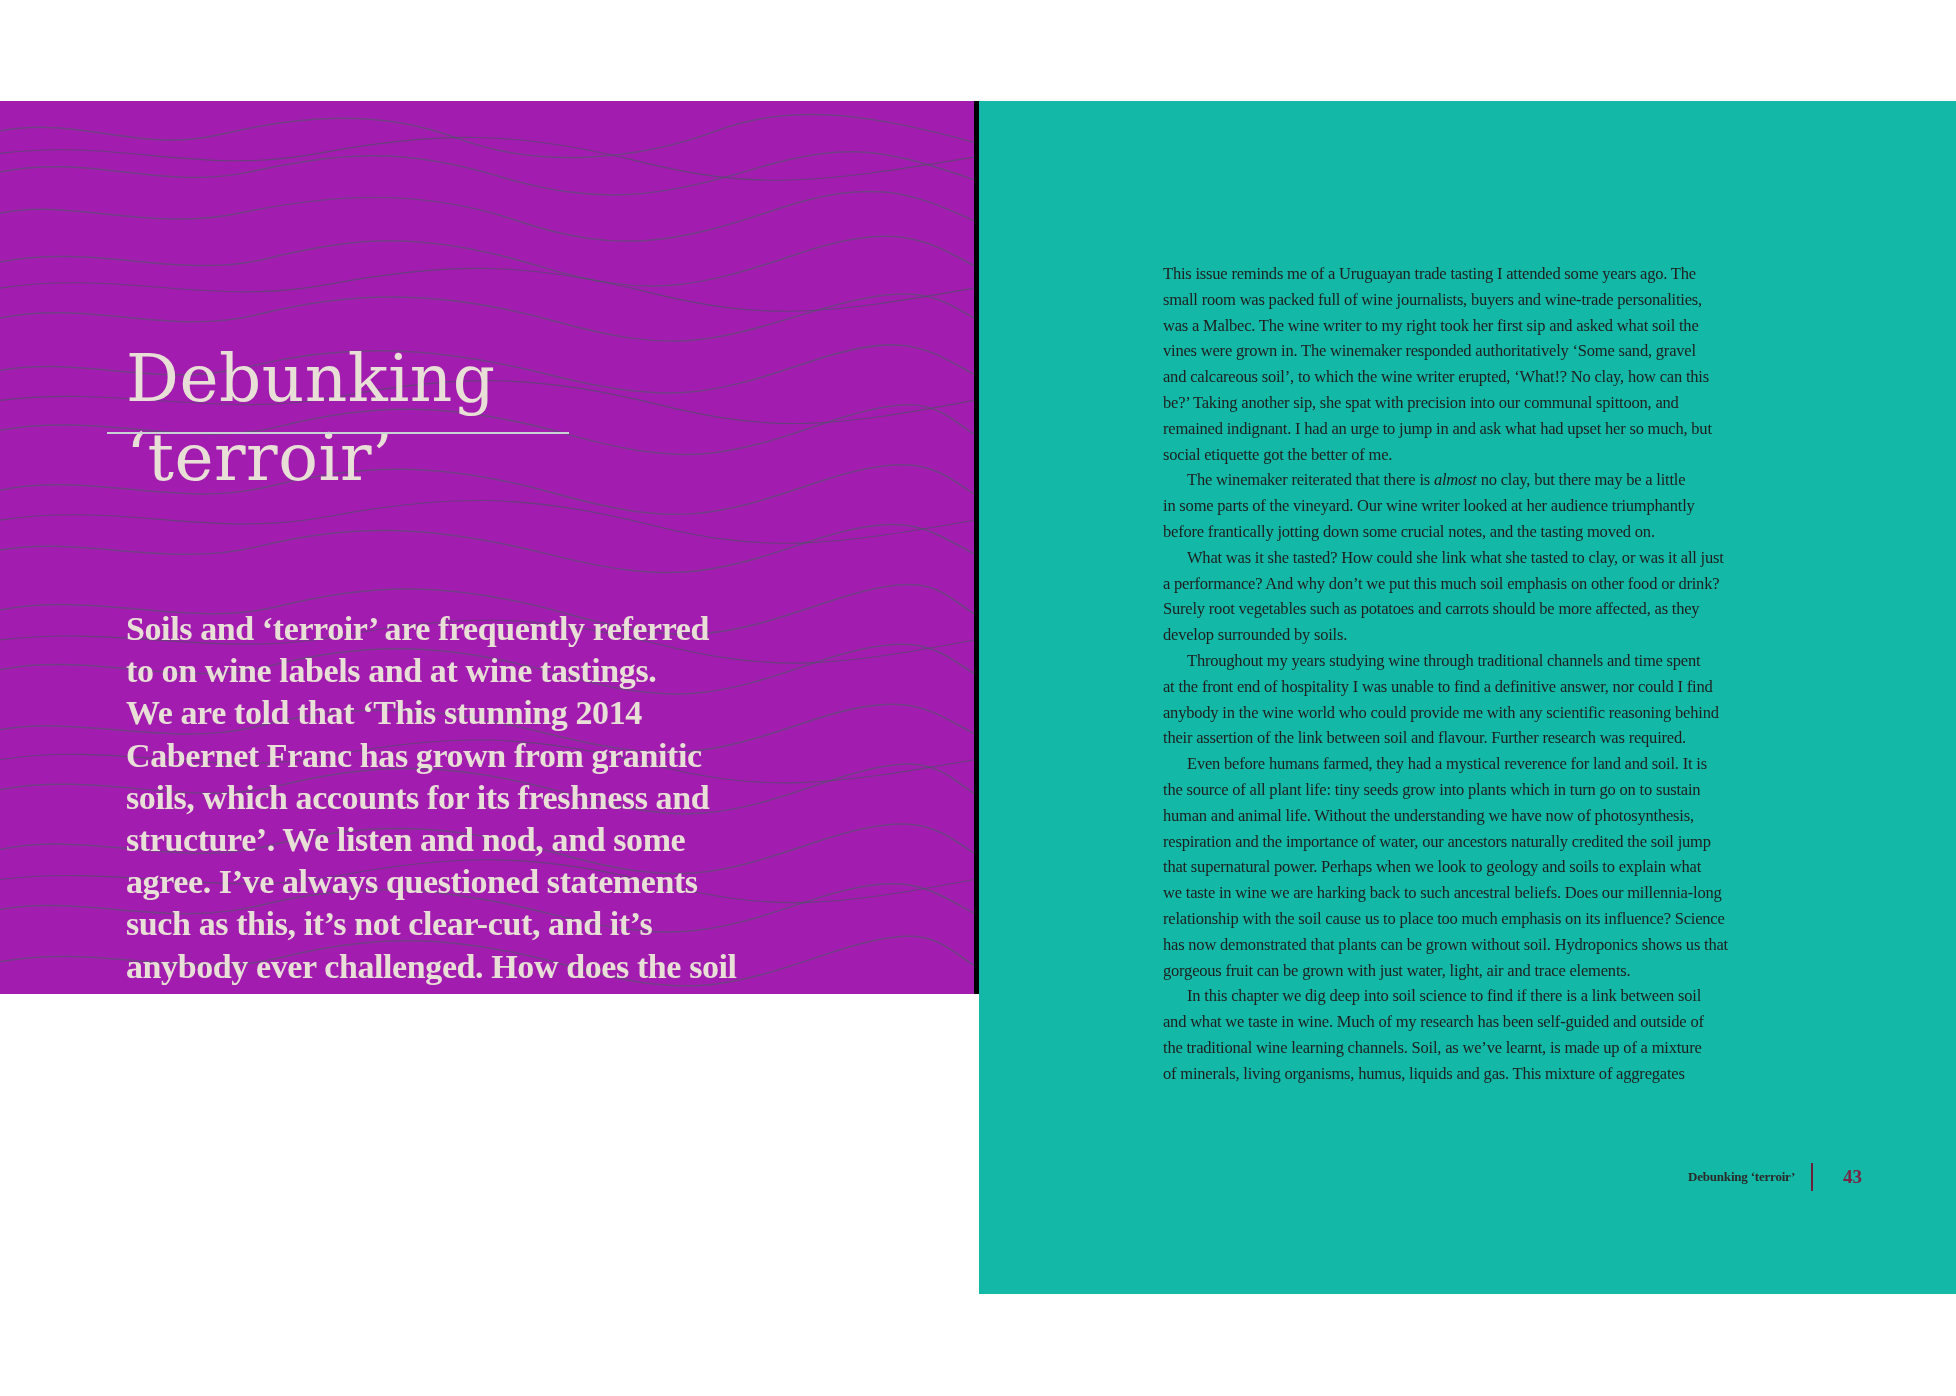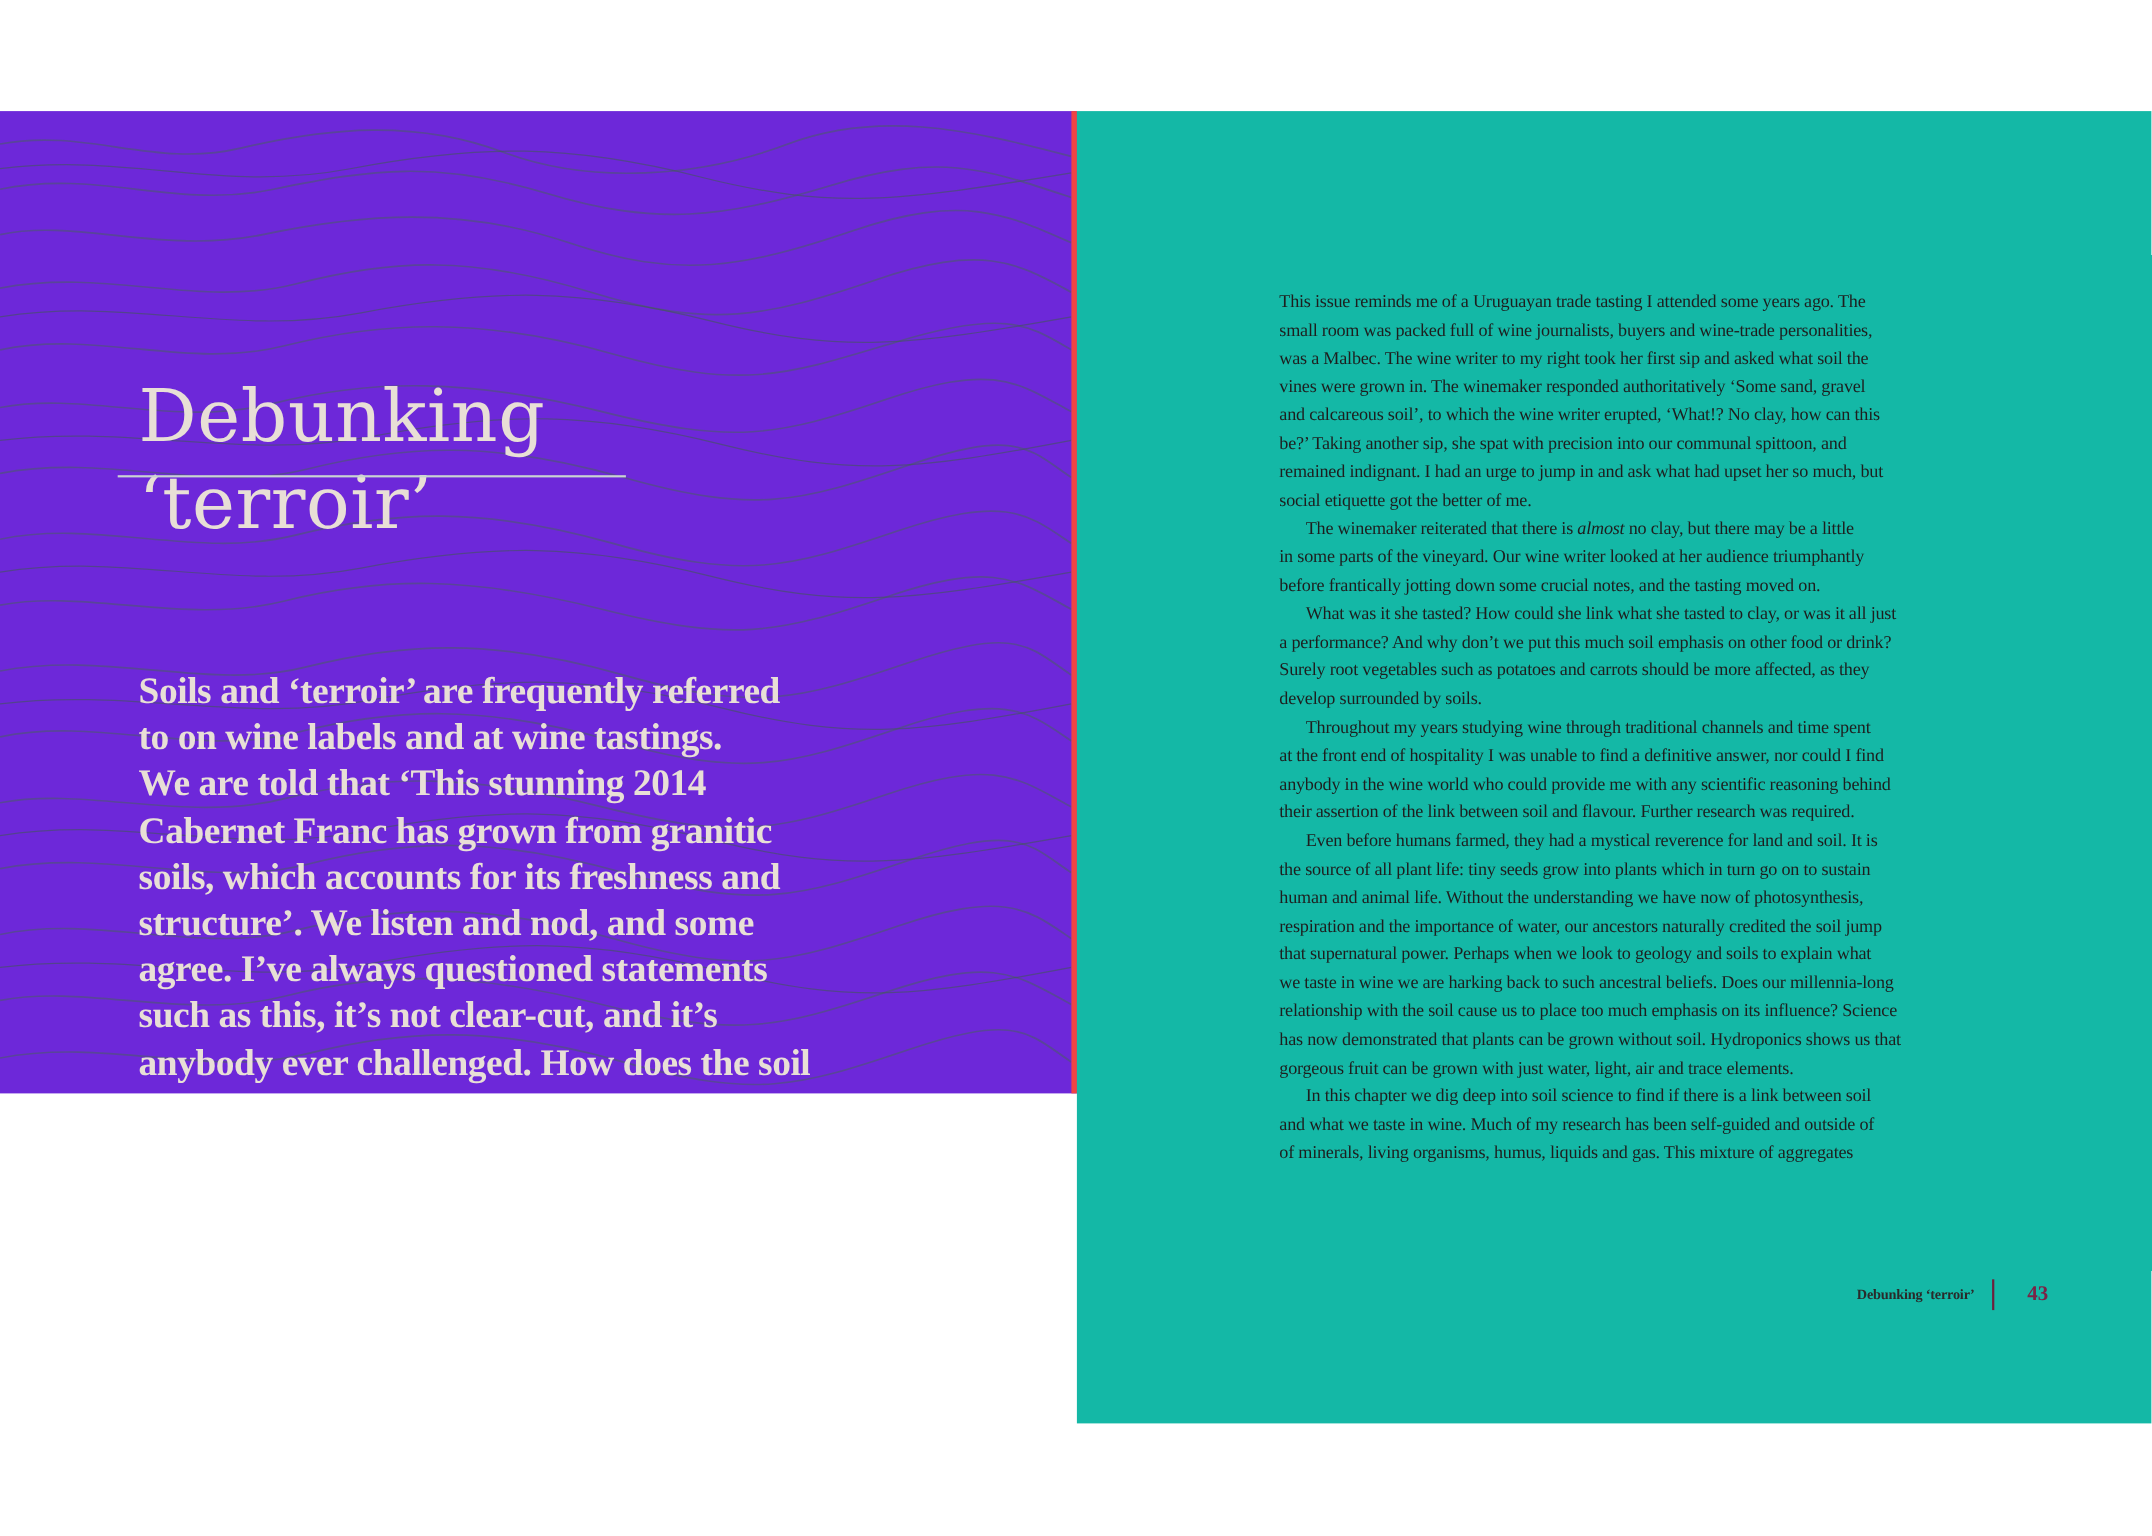--- a/index.html
+++ b/index.html
@@ -20,23 +20,23 @@
       height: 1396px;
       background: #ffffff;
     }
     
     .left-page {
       position: absolute;
       left: 0;
       top: 101px;
       width: 979px;
       height: 893px;
-      background-color: #6d28d9;
+      background-color: #a21caf;
       overflow: hidden;
-      border-right: 5px solid #ef4444;
+      border-right: 5px solid #000000;
       box-sizing: border-box;
     }
     .contours {
       position: absolute;
       left: 0; top: 0;
       width: 100%;
       height: 100%;
       pointer-events: none;
     }
     .chapter-title {
@@ -212,20 +212,21 @@
         <span class="line">the source of all plant life: tiny seeds grow into plants which in turn go on to sustain</span>
         <span class="line">human and animal life. Without the understanding we have now of photosynthesis,</span>
         <span class="line">respiration and the importance of water, our ancestors naturally credited the soil jump</span>
         <span class="line">that supernatural power. Perhaps when we look to geology and soils to explain what</span>
         <span class="line">we taste in wine we are harking back to such ancestral beliefs. Does our millennia-long</span>
         <span class="line">relationship with the soil cause us to place too much emphasis on its influence? Science</span>
         <span class="line">has now demonstrated that plants can be grown without soil. Hydroponics shows us that</span>
         <span class="line">gorgeous fruit can be grown with just water, light, air and trace elements.</span>
         <span class="line indent">In this chapter we dig deep into soil science to find if there is a link between soil</span>
         <span class="line">and what we taste in wine. Much of my research has been self-guided and outside of</span>
+        <span class="line">the traditional wine learning channels. Soil, as we’ve learnt, is made up of a mixture</span>
         <span class="line">of minerals, living organisms, humus, liquids and gas. This mixture of aggregates</span>
       </div>
 
     <div class="running-footer">
       <span class="footer-title">Debunking ‘terroir’</span>
       <span class="footer-divider"></span>
       <span class="page-number">43</span>
     </div>
   </div>
 

